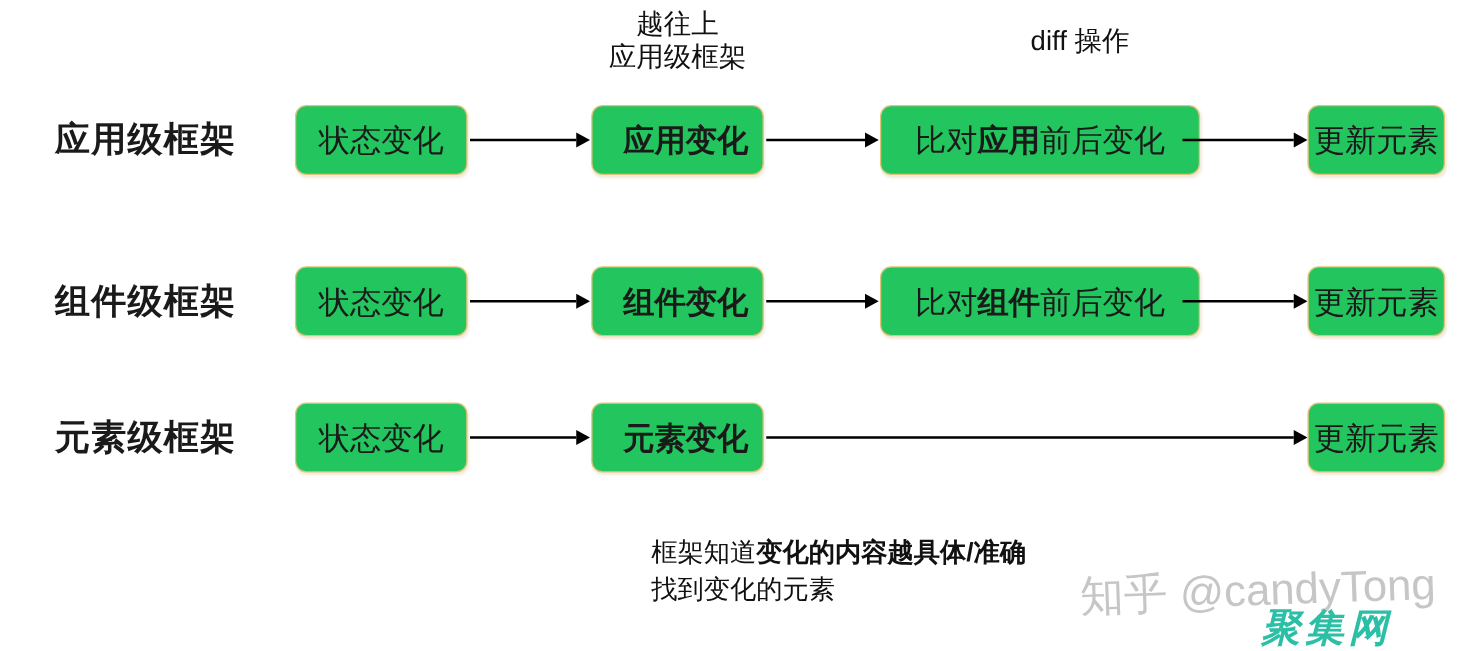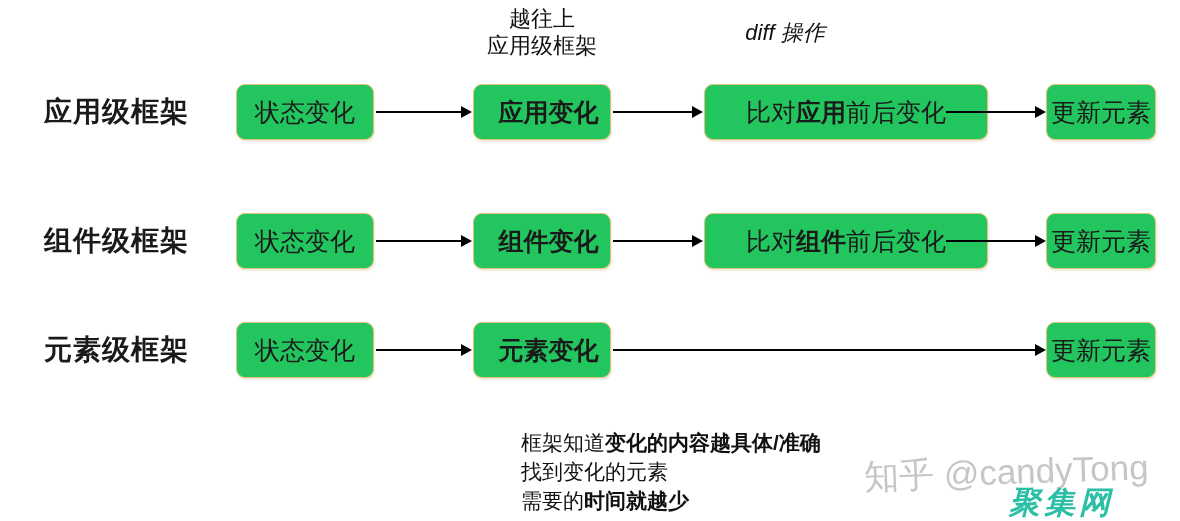--- a/index.html
+++ b/index.html
@@ -2,39 +2,39 @@
 <html><head>
 <meta charset="utf-8">
 <style>
   html,body{margin:0;padding:0;background:#ffffff;}
   .canvas{
     position:relative;width:1180px;height:521px;background:#ffffff;overflow:hidden;
     font-family:"Liberation Sans","DejaVu Sans",sans-serif;color:#1a1a1a;margin-left:16px;
   }
   .note{position:absolute;text-align:center;font-size:22px;line-height:27px;color:#111;}
   .note-abstraction{left:376px;top:5px;width:300px;}
-  .note-diff{left:669px;top:19px;width:200px;font-style:italic;}
+  .note-diff{left:748px;top:19px;width:200px;}
   .row{position:absolute;left:0;width:1180px;height:56px;}
   .row-1{top:84px;text-decoration:underline;}
   .row-2{top:213px;}
   .row-3{top:322px;}
   .row-label{
     position:absolute;left:28px;top:0;height:56px;display:flex;align-items:center;
     font-size:28px;font-weight:700;letter-spacing:1px;white-space:nowrap;
   }
   .box{
     position:absolute;top:0;height:56px;box-sizing:border-box;
     background:#22c55e;border:1.5px solid #DFC37A;border-radius:9px;
     display:flex;align-items:center;justify-content:center;
     font-size:25px;white-space:nowrap;
     box-shadow:1px 2px 2px rgba(187,158,88,0.22);
   }
   .box-state{left:220px;width:138px;}
   .box-change{left:457px;width:138px;font-weight:700;padding-left:13px;}
-  .box-diff{left:688px;width:284px;}
+  .box-diff{left:688px;width:256px;}
   .box-diff .b{font-weight:700;}
   .box-update{left:1030px;width:110px;}
   .arrow{position:absolute;top:27px;height:2px;background:#000;}
   .arrow::after{
     content:"";position:absolute;right:-11px;top:-5px;width:0;height:0;
     border-left:11px solid #000;border-top:6px solid transparent;border-bottom:6px solid transparent;
   }
   .a-1{left:360px;width:85px;}
   .a-2{left:597px;width:79px;}
   .a-3{left:930px;width:89px;}
@@ -99,19 +99,18 @@
     <div class="box box-state">状态变化</div>
     <div class="arrow a-1"></div>
     <div class="box box-change">元素变化</div>
     <div class="arrow a-long"></div>
     <div class="box box-update">更新元素</div>
   </div>
 
   <div class="footer">
     <div><span>框架知道</span><span class="b">变化的内容越具体/准确</span></div>
     <div>找到变化的元素</div>
-    <div><span>需要的</span><span class="b">时间就越少</span></div>
   </div>
 
   <div class="wm-zhihu">知乎 @candyTong</div>
   <div class="wm-site">聚集网</div>
 
 </div>
 
 </body></html>

